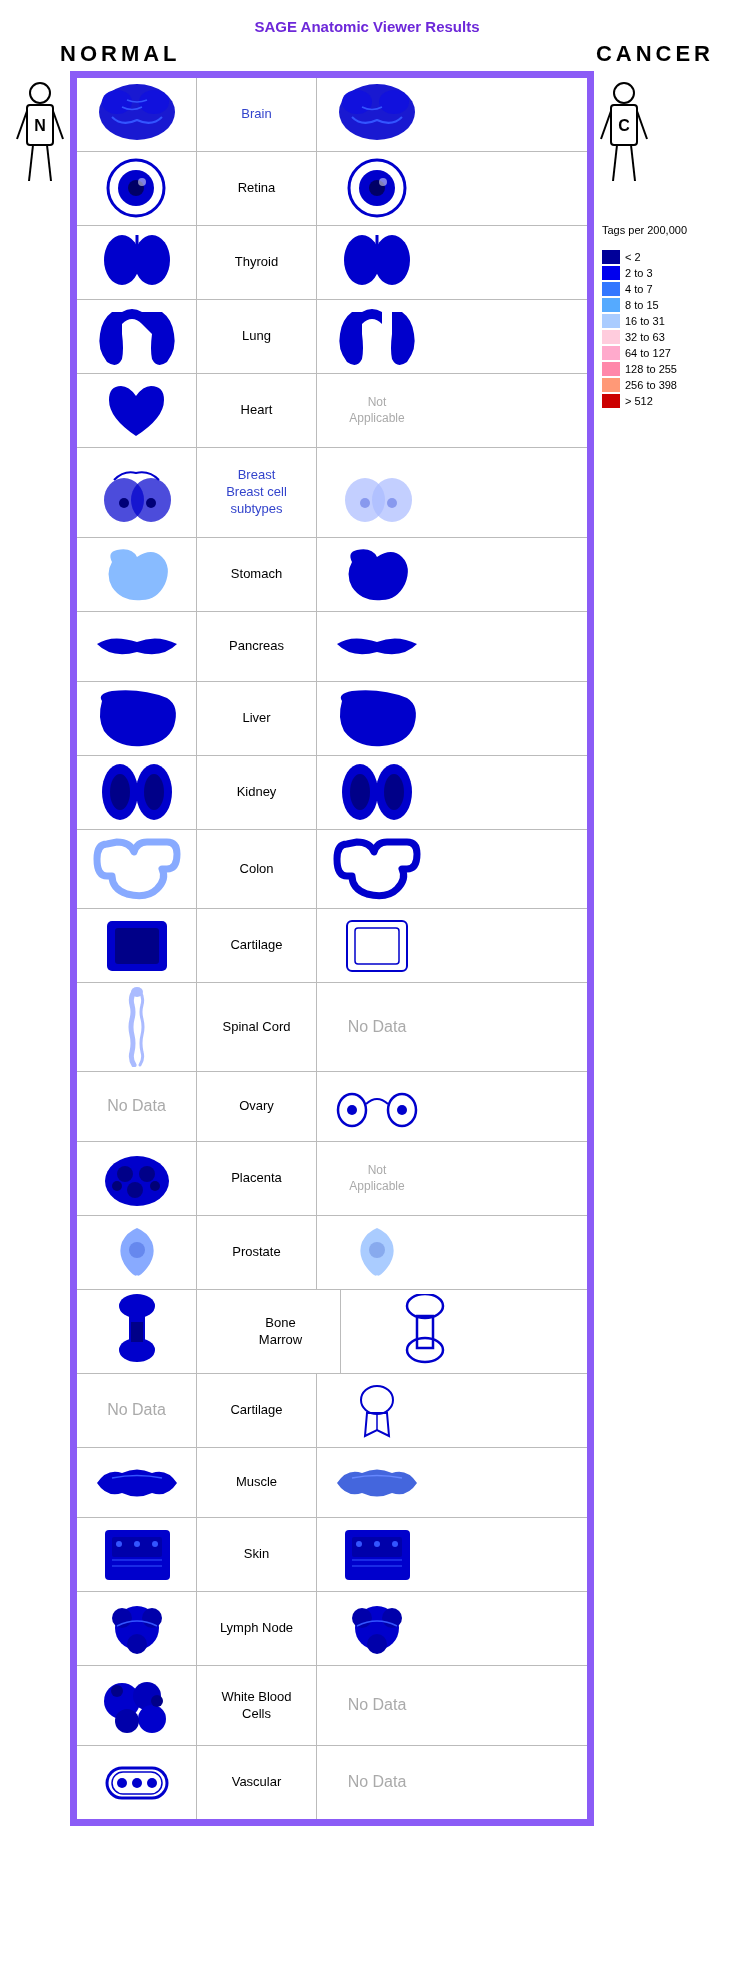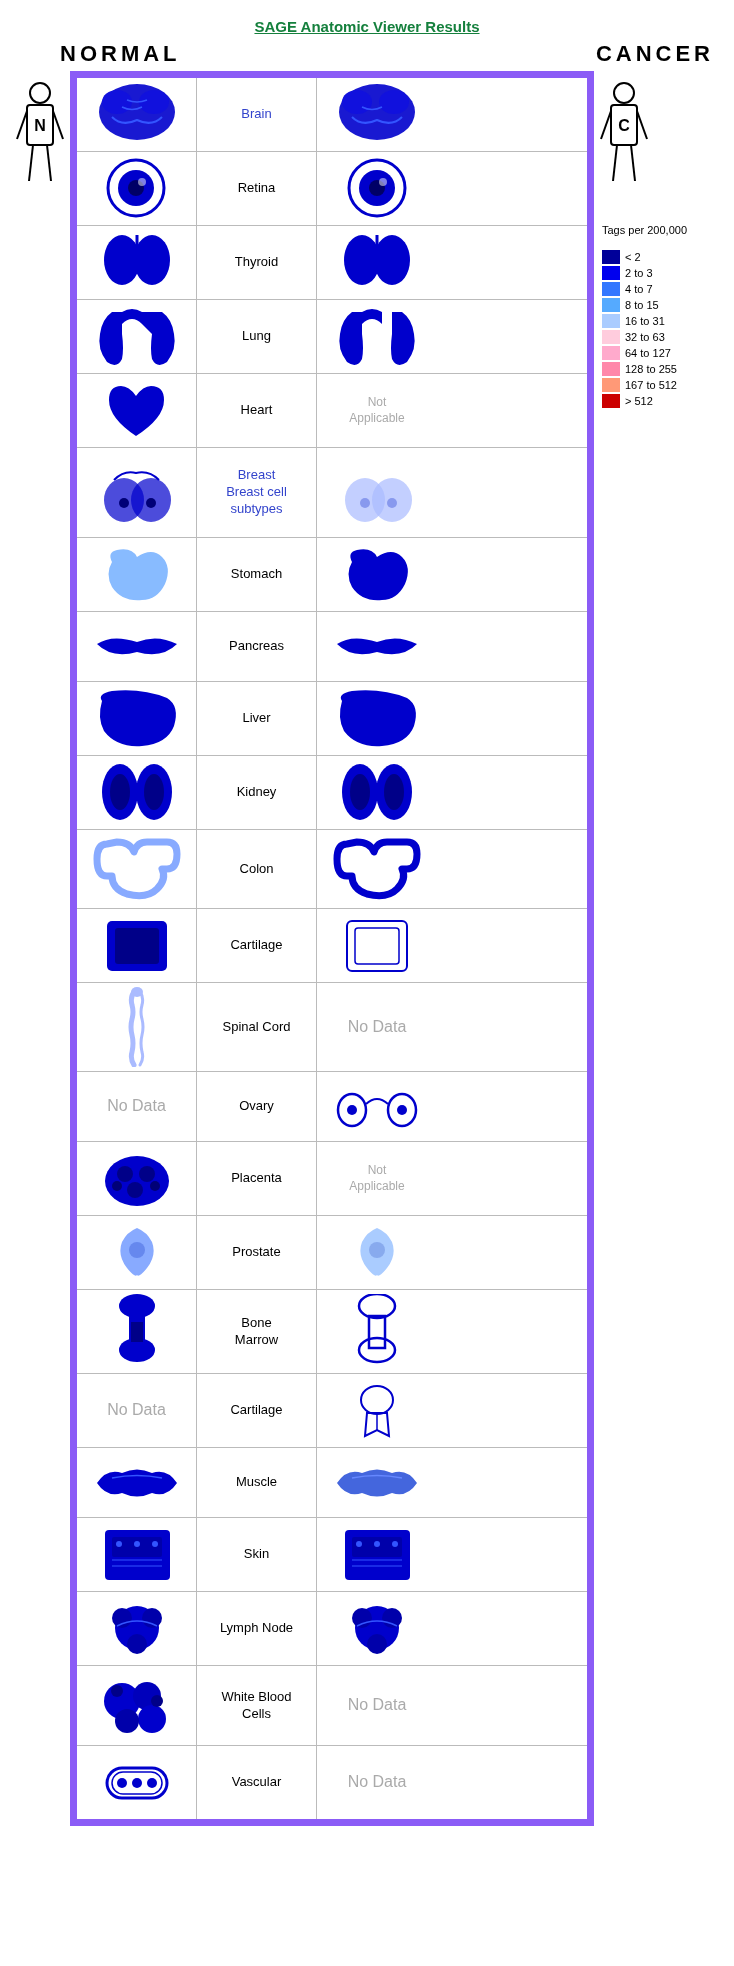--- a/index.html
+++ b/index.html
@@ -12,22 +12,21 @@
     }
     .container {
       width: 734px;
       background: #fff;
     }
     .page-title {
       text-align: center;
       font-size: 15px;
       font-weight: bold;
       padding: 8px 0 6px 0;
-      color: #15803d;
-      text-decoration: underline;
+      color: #6d28d9;
     }
     .header-row {
       display: flex;
       align-items: center;
       justify-content: space-between;
       padding: 0 10px;
       margin-bottom: 4px;
     }
     .header-normal, .header-cancer {
       font-size: 22px;
@@ -456,21 +455,21 @@
           <span class="cell-label">Prostate</span>
         </div>
         <div class="cell">
           <svg width="60" height="65" viewBox="0 0 60 65">
             <path d="M30,8 Q20,12 15,22 Q10,35 20,48 Q28,58 30,55 Q32,58 40,48 Q50,35 45,22 Q40,12 30,8 Z" fill="#aaccff"></path>
             <circle cx="30" cy="30" r="8" fill="#88aaee"></circle>
           </svg>
         </div>
       </div>
 
-      <div class="organ-row" style="min-height:80px;">
+      <div class="organ-row" style="min-height:80px;gap:24px;">
         <div class="cell">
           <svg width="60" height="75" viewBox="0 0 60 75">
             <ellipse cx="30" cy="12" rx="18" ry="12" fill="#0000cc"></ellipse>
             <rect x="22" y="22" width="16" height="32" fill="#0000cc"></rect>
             <ellipse cx="30" cy="56" rx="18" ry="12" fill="#0000cc"></ellipse>
             <rect x="24" y="28" width="12" height="20" fill="#000088"></rect>
           </svg>
         </div>
         <div class="cell">
           <span class="cell-label" style="white-space:pre-line;">Bone
@@ -653,21 +652,21 @@
         <div class="legend-item">
           <div class="legend-color" style="background:#ffaacc;"></div>
           <span class="legend-label">64 to 127</span>
         </div>
         <div class="legend-item">
           <div class="legend-color" style="background:#ff88aa;"></div>
           <span class="legend-label">128 to 255</span>
         </div>
         <div class="legend-item">
           <div class="legend-color" style="background:#ff9977;"></div>
-          <span class="legend-label">167 to 512</span>
+          <span class="legend-label">256 to 398</span>
         </div>
         <div class="legend-item">
           <div class="legend-color" style="background:#cc0000;"></div>
           <span class="legend-label">&gt; 512</span>
         </div>
       </div>
     </div>
 
   </div>
 </div>

